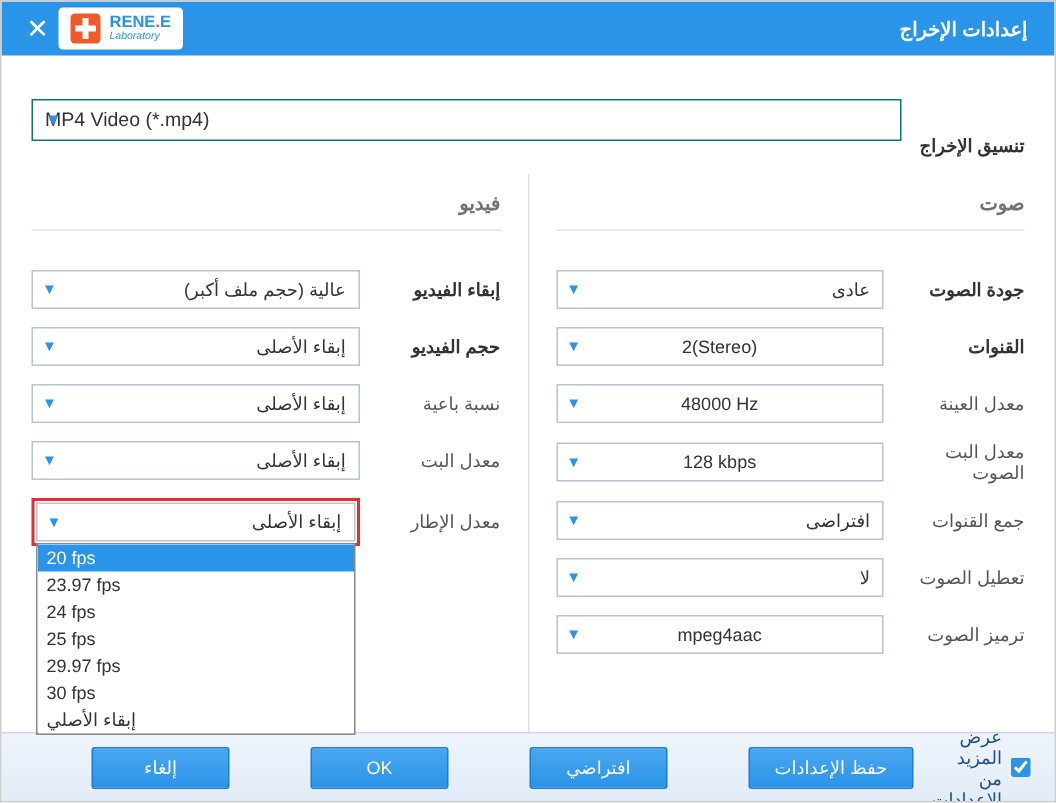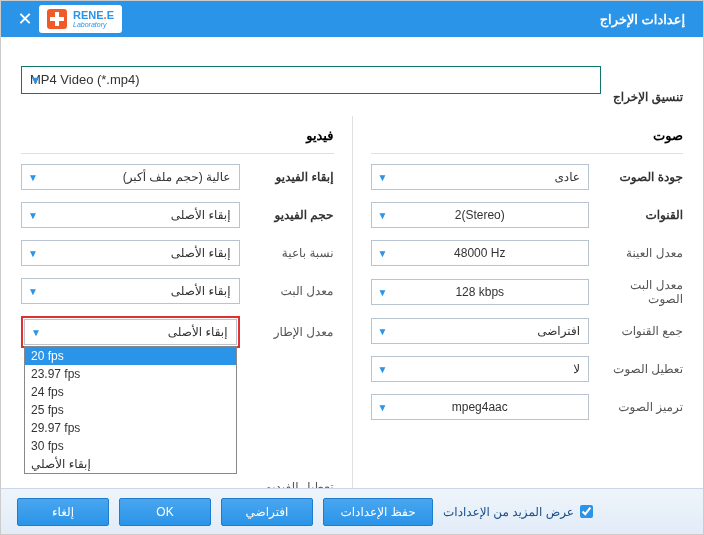--- a/index.html
+++ b/index.html
@@ -20,40 +20,40 @@
 
 .format-row { padding: 18px 20px 12px; display: flex; align-items: center; flex-direction: row-reverse; gap: 12px; }
 .format-row label { font-size: 12px; color: #333; font-weight: bold; white-space: nowrap; margin-top: 35px; }
 .format-select { flex: 1; height: 28px; border: 1px solid #0f766e; display: flex; align-items: center; padding: 0 8px; font-size: 13px; color: #333; position: relative; cursor: pointer; background: #fff; }
 .format-select .arrow { position: absolute; left: 8px; color: #2a94e8; font-size: 11px; }
 
 .main { display: flex; padding: 0 20px; height: 380px; }
 .col { flex: 1; padding-top: 6px; }
 .col.left { border-right: 1px solid #e0e0e0; padding-right: 18px; }
 .col.right { padding-left: 18px; }
-.section-title { font-size: 13px; font-weight: bold; color: #000000; text-align: right; padding: 6px 0 10px; border-bottom: 1px solid #e0e0e0; margin-bottom: 10px; }
+.section-title { font-size: 13px; font-weight: bold; color: #737373; text-align: right; padding: 6px 0 10px; border-bottom: 1px solid #e0e0e0; margin-bottom: 26px; }
 
 .row { display: flex; align-items: center; flex-direction: row-reverse; margin-bottom: 12px; gap: 10px; }
 .row label { width: 84px; text-align: right; font-size: 12px; color: #333; font-weight: bold; }
 .row.thin label { font-weight: normal; color: #555; }
 .combo { flex: 1; height: 26px; border: 1px solid #b8c4d0; background: #fff; display: flex; align-items: center; padding: 0 8px; font-size: 12px; color: #333; position: relative; cursor: pointer; text-align: right; justify-content: flex-end; }
 .combo.ltr { justify-content: center; direction: ltr; }
 .combo .arrow { position: absolute; left: 6px; color: #2a94e8; font-size: 10px; }
 
 .dropdown-wrap { flex: 1; position: relative; border: 2px solid #e03030; padding: 1px; }
 .dropdown-wrap .combo { border: 1px solid #b8c4d0; width: 100%; }
 .dropdown { position: absolute; top: 28px; left: 1px; right: 1px; border: 1px solid #888; background: #fff; z-index: 10; font-size: 12px; direction: ltr; max-height: 128px; overflow-y: scroll; }
 .dropdown .opt { padding: 2px 6px; color: #333; cursor: pointer; }
 .dropdown .opt.sel { background: #2a94e8; color: #fff; }
 
 .footer { position: absolute; bottom: 0; left: 0; right: 0; height: 46px; background: linear-gradient(#eef4fb,#e2ecf7); border-top: 1px solid #cbd7e4; display: flex; align-items: center; padding: 0 16px; gap: 10px; }
 .footer .spacer { flex: 1; display: flex; align-items: center; justify-content: flex-end; gap: 6px; direction: rtl; }
 .footer .spacer label { font-size: 12px; color: #1b4f8a; }
 .footer .spacer input { accent-color: #2a94e8; }
-.fbtn { min-width: 92px; height: 28px; background: linear-gradient(#4aa6ef,#2a94e8); border: 1px solid #1d7bd0; color: #fff; font-size: 12px; border-radius: 2px; cursor: pointer; }
+.fbtn { min-width: 92px; height: 28px; background: linear-gradient(#4aa6ef,#2a94e8); border: 1px solid #1d7bd0; color: #fff; font-size: 12px; border-radius: 2px; cursor: pointer; margin-left: 44px; }
 .fbtn.wide { min-width: 110px; }
 
 ::-webkit-scrollbar { width: 16px; }
 ::-webkit-scrollbar-track { background: #f0f0f0; border-left: 1px solid #ddd; }
 ::-webkit-scrollbar-thumb { background: #cdcdcd; border: 1px solid #aaa; }
 ::-webkit-scrollbar-button { background: #e8e8e8; height: 14px; border: 1px solid #bbb; }
 </style>
 </head>
 <body>
 

